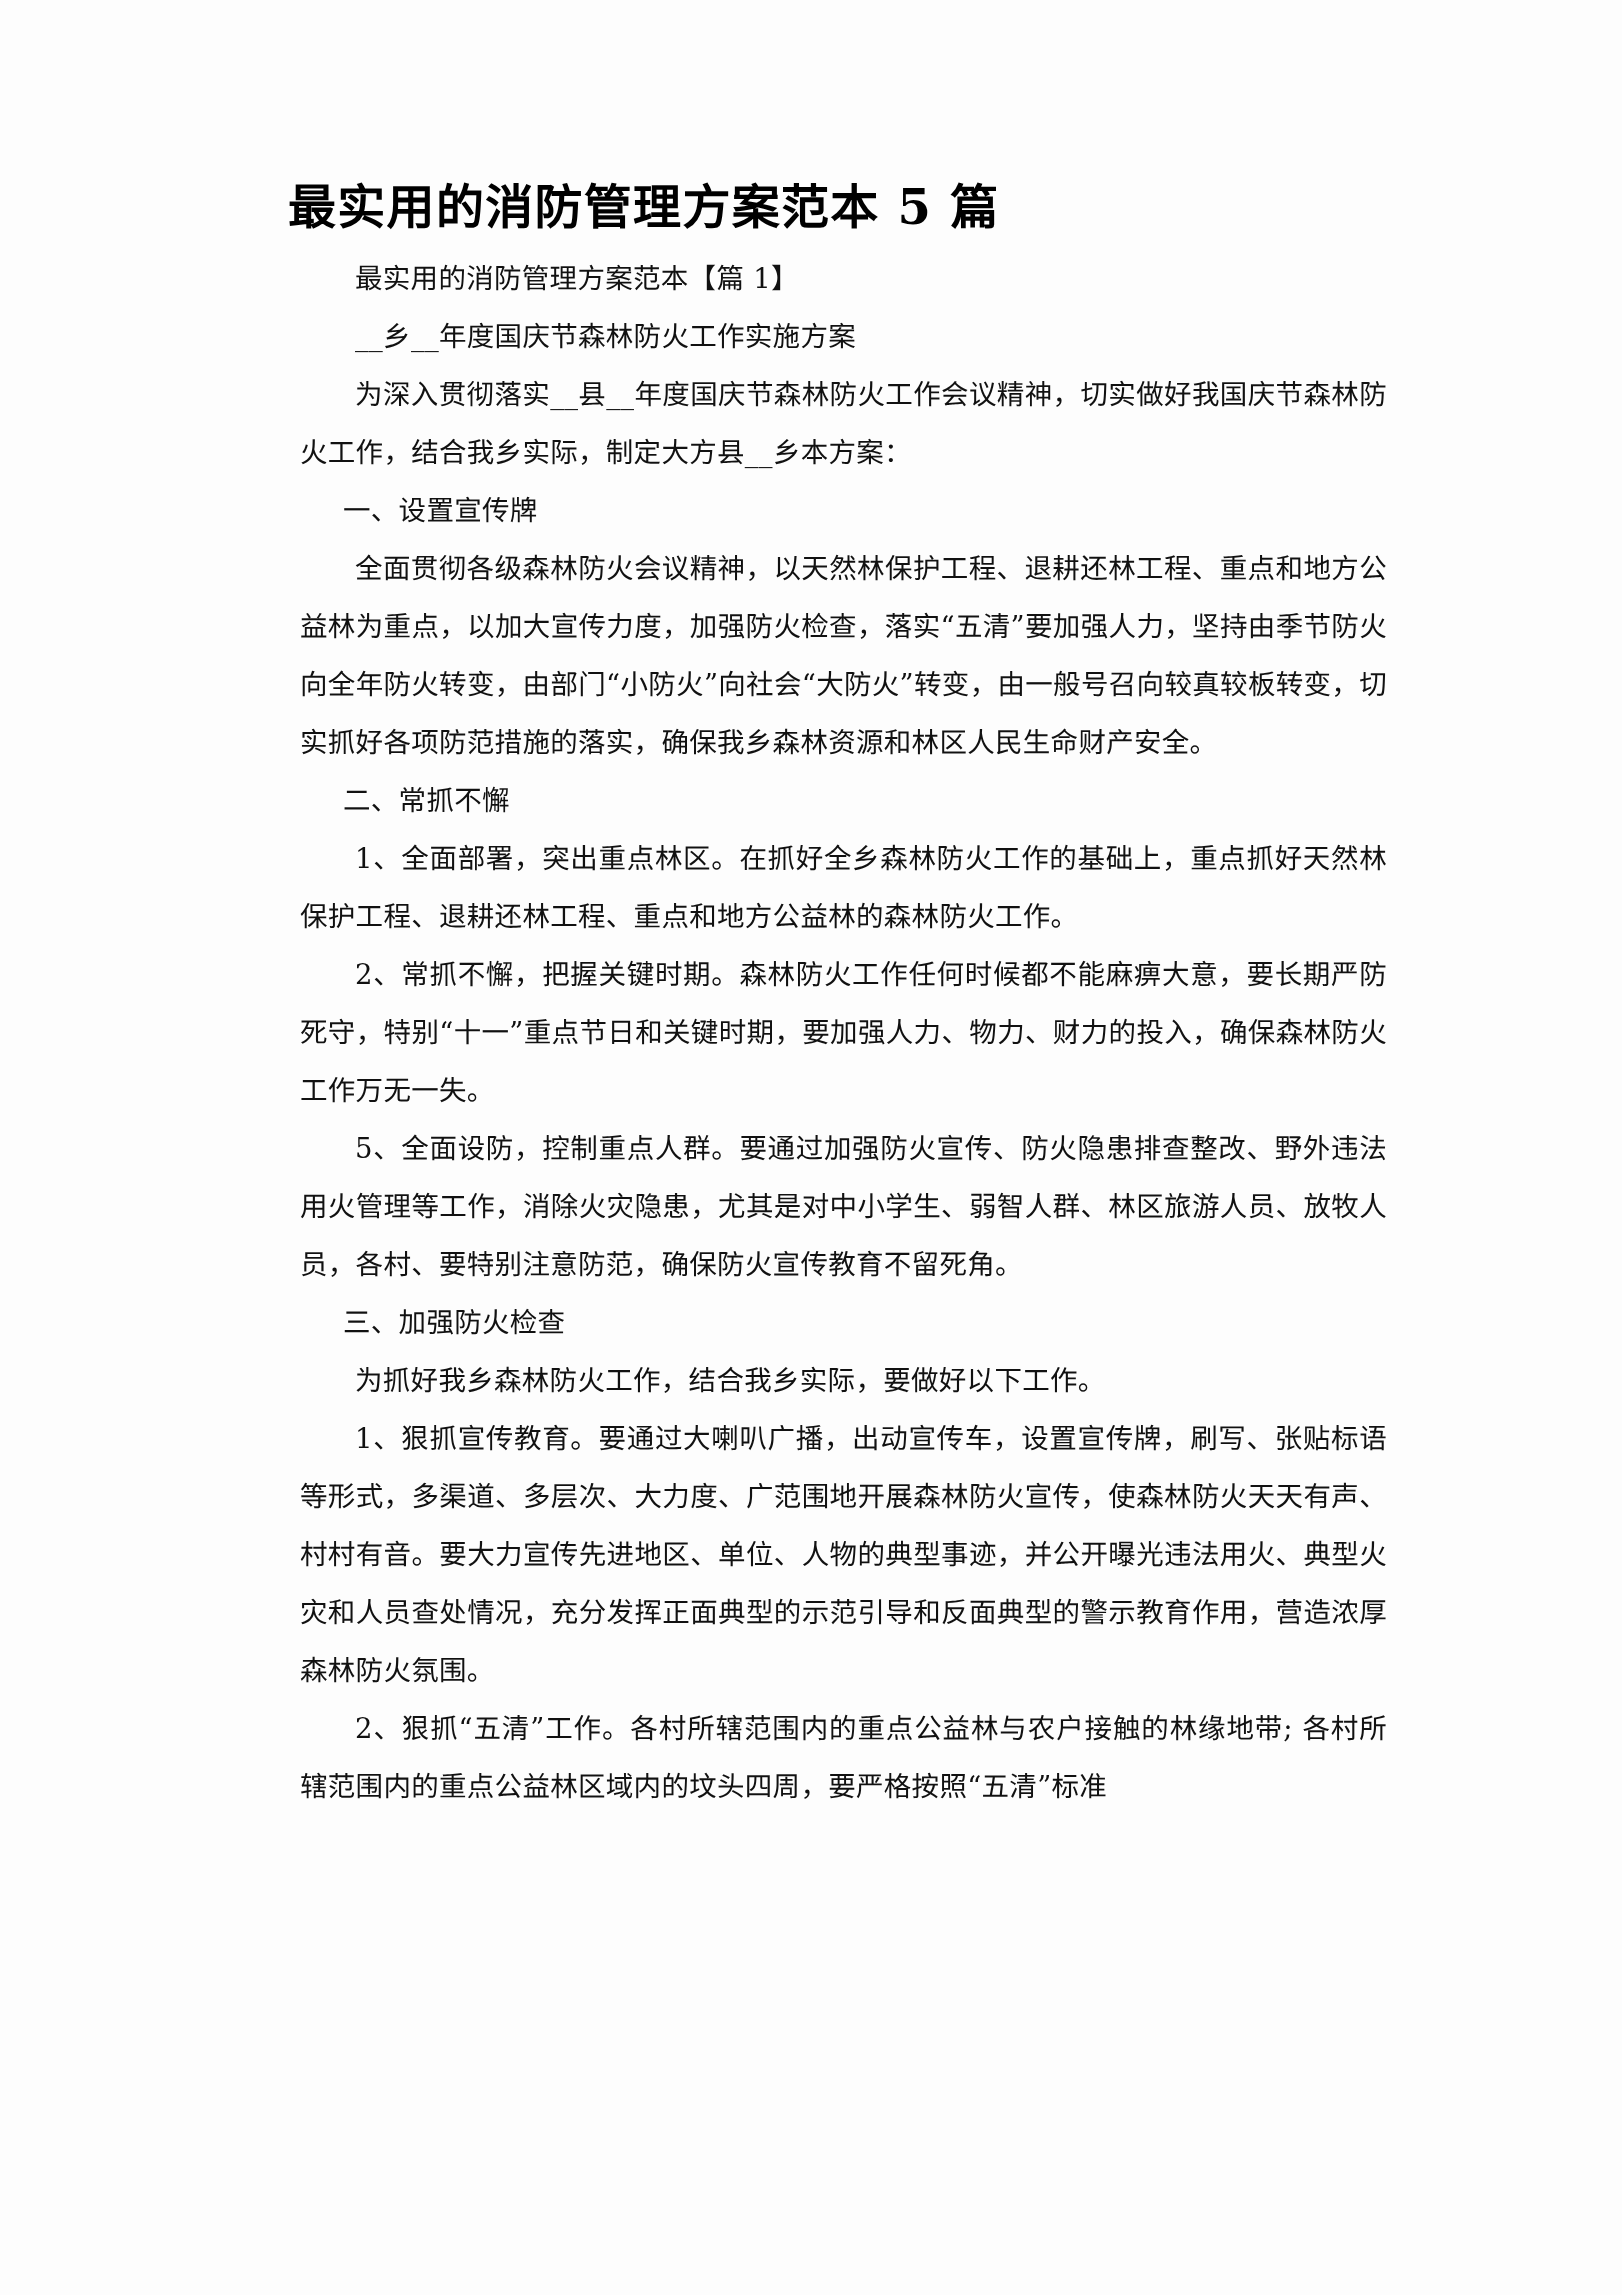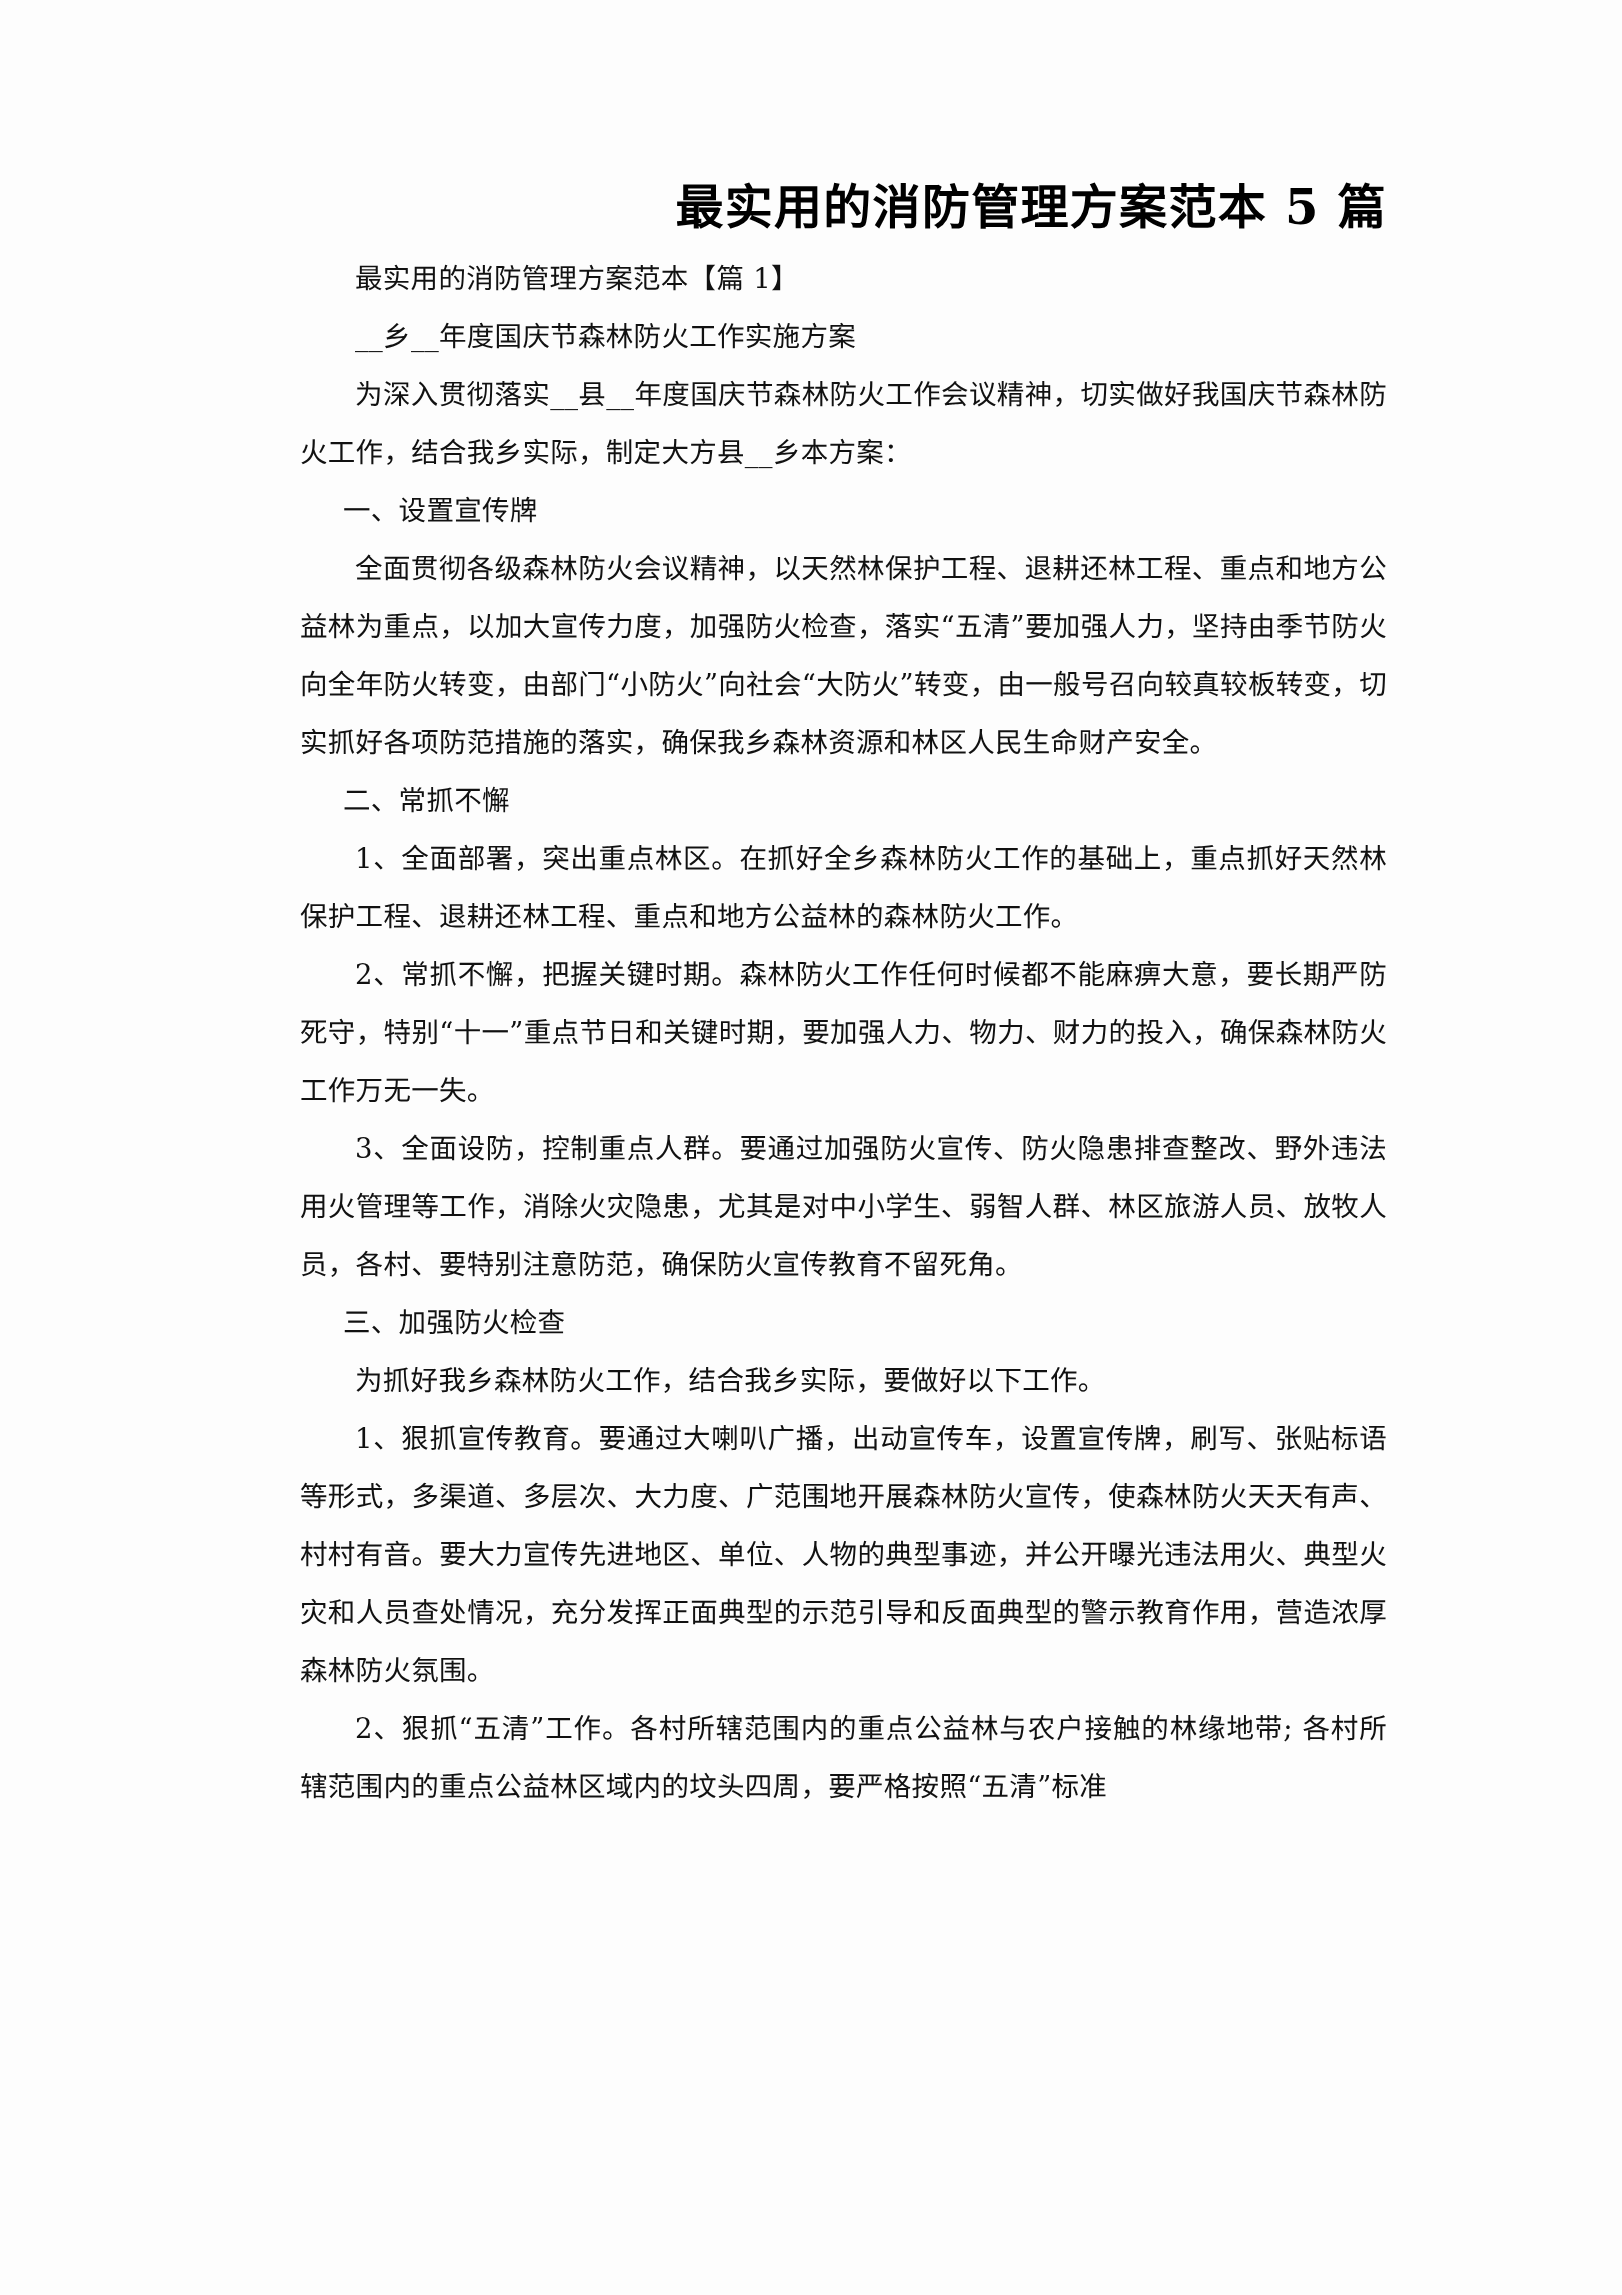--- a/index.html
+++ b/index.html
@@ -32,21 +32,21 @@
     left: 288px;
     top: 177px;
     width: 1099px;
   }
   .doc-title {
     font-family: "DejaVu Serif", "Liberation Serif", serif;
     font-weight: bold;
     font-size: 48px;
     line-height: 1.25;
     letter-spacing: 1.3px;
-    text-align: right;
+    text-align: left;
     color: #000000;
     margin: 0 0 11.8px 0;
     white-space: nowrap;
   }
   p.para {
     font-family: "DejaVu Serif", "Liberation Serif", serif;
     font-size: 27.5px;
     line-height: 58px;
     color: #111111;
     margin: 0;
@@ -72,21 +72,21 @@
       <h1 class="doc-title">最实用的消防管理方案范本 5 篇</h1>
 
       <p class="para indent">最实用的消防管理方案范本【篇 1】</p>
       <p class="para indent">__乡__年度国庆节森林防火工作实施方案</p>
       <p class="para indent">为深入贯彻落实__县__年度国庆节森林防火工作会议精神，切实做好我国庆节森林防火工作，结合我乡实际，制定大方县__乡本方案：</p>
       <p class="para heading-line">一、设置宣传牌</p>
       <p class="para indent">全面贯彻各级森林防火会议精神，以天然林保护工程、退耕还林工程、重点和地方公益林为重点，以加大宣传力度，加强防火检查，落实“五清”要加强人力，坚持由季节防火向全年防火转变，由部门“小防火”向社会“大防火”转变，由一般号召向较真较板转变，切实抓好各项防范措施的落实，确保我乡森林资源和林区人民生命财产安全。</p>
       <p class="para heading-line">二、常抓不懈</p>
       <p class="para indent">1、全面部署，突出重点林区。在抓好全乡森林防火工作的基础上，重点抓好天然林保护工程、退耕还林工程、重点和地方公益林的森林防火工作。</p>
       <p class="para indent">2、常抓不懈，把握关键时期。森林防火工作任何时候都不能麻痹大意，要长期严防死守，特别“十一”重点节日和关键时期，要加强人力、物力、财力的投入，确保森林防火工作万无一失。</p>
-      <p class="para indent">3、全面设防，控制重点人群。要通过加强防火宣传、防火隐患排查整改、野外违法用火管理等工作，消除火灾隐患，尤其是对中小学生、弱智人群、林区旅游人员、放牧人员，各村、要特别注意防范，确保防火宣传教育不留死角。</p>
+      <p class="para indent">5、全面设防，控制重点人群。要通过加强防火宣传、防火隐患排查整改、野外违法用火管理等工作，消除火灾隐患，尤其是对中小学生、弱智人群、林区旅游人员、放牧人员，各村、要特别注意防范，确保防火宣传教育不留死角。</p>
       <p class="para heading-line">三、加强防火检查</p>
       <p class="para indent">为抓好我乡森林防火工作，结合我乡实际，要做好以下工作。</p>
       <p class="para indent">1、狠抓宣传教育。要通过大喇叭广播，出动宣传车，设置宣传牌，刷写、张贴标语等形式，多渠道、多层次、大力度、广范围地开展森林防火宣传，使森林防火天天有声、村村有音。要大力宣传先进地区、单位、人物的典型事迹，并公开曝光违法用火、典型火灾和人员查处情况，充分发挥正面典型的示范引导和反面典型的警示教育作用，营造浓厚森林防火氛围。</p>
       <p class="para indent">2、狠抓“五清”工作。各村所辖范围内的重点公益林与农户接触的林缘地带; 各村所辖范围内的重点公益林区域内的坟头四周，要严格按照“五清”标准</p>
 
     </div>
   </div>
 </div>
 
 

